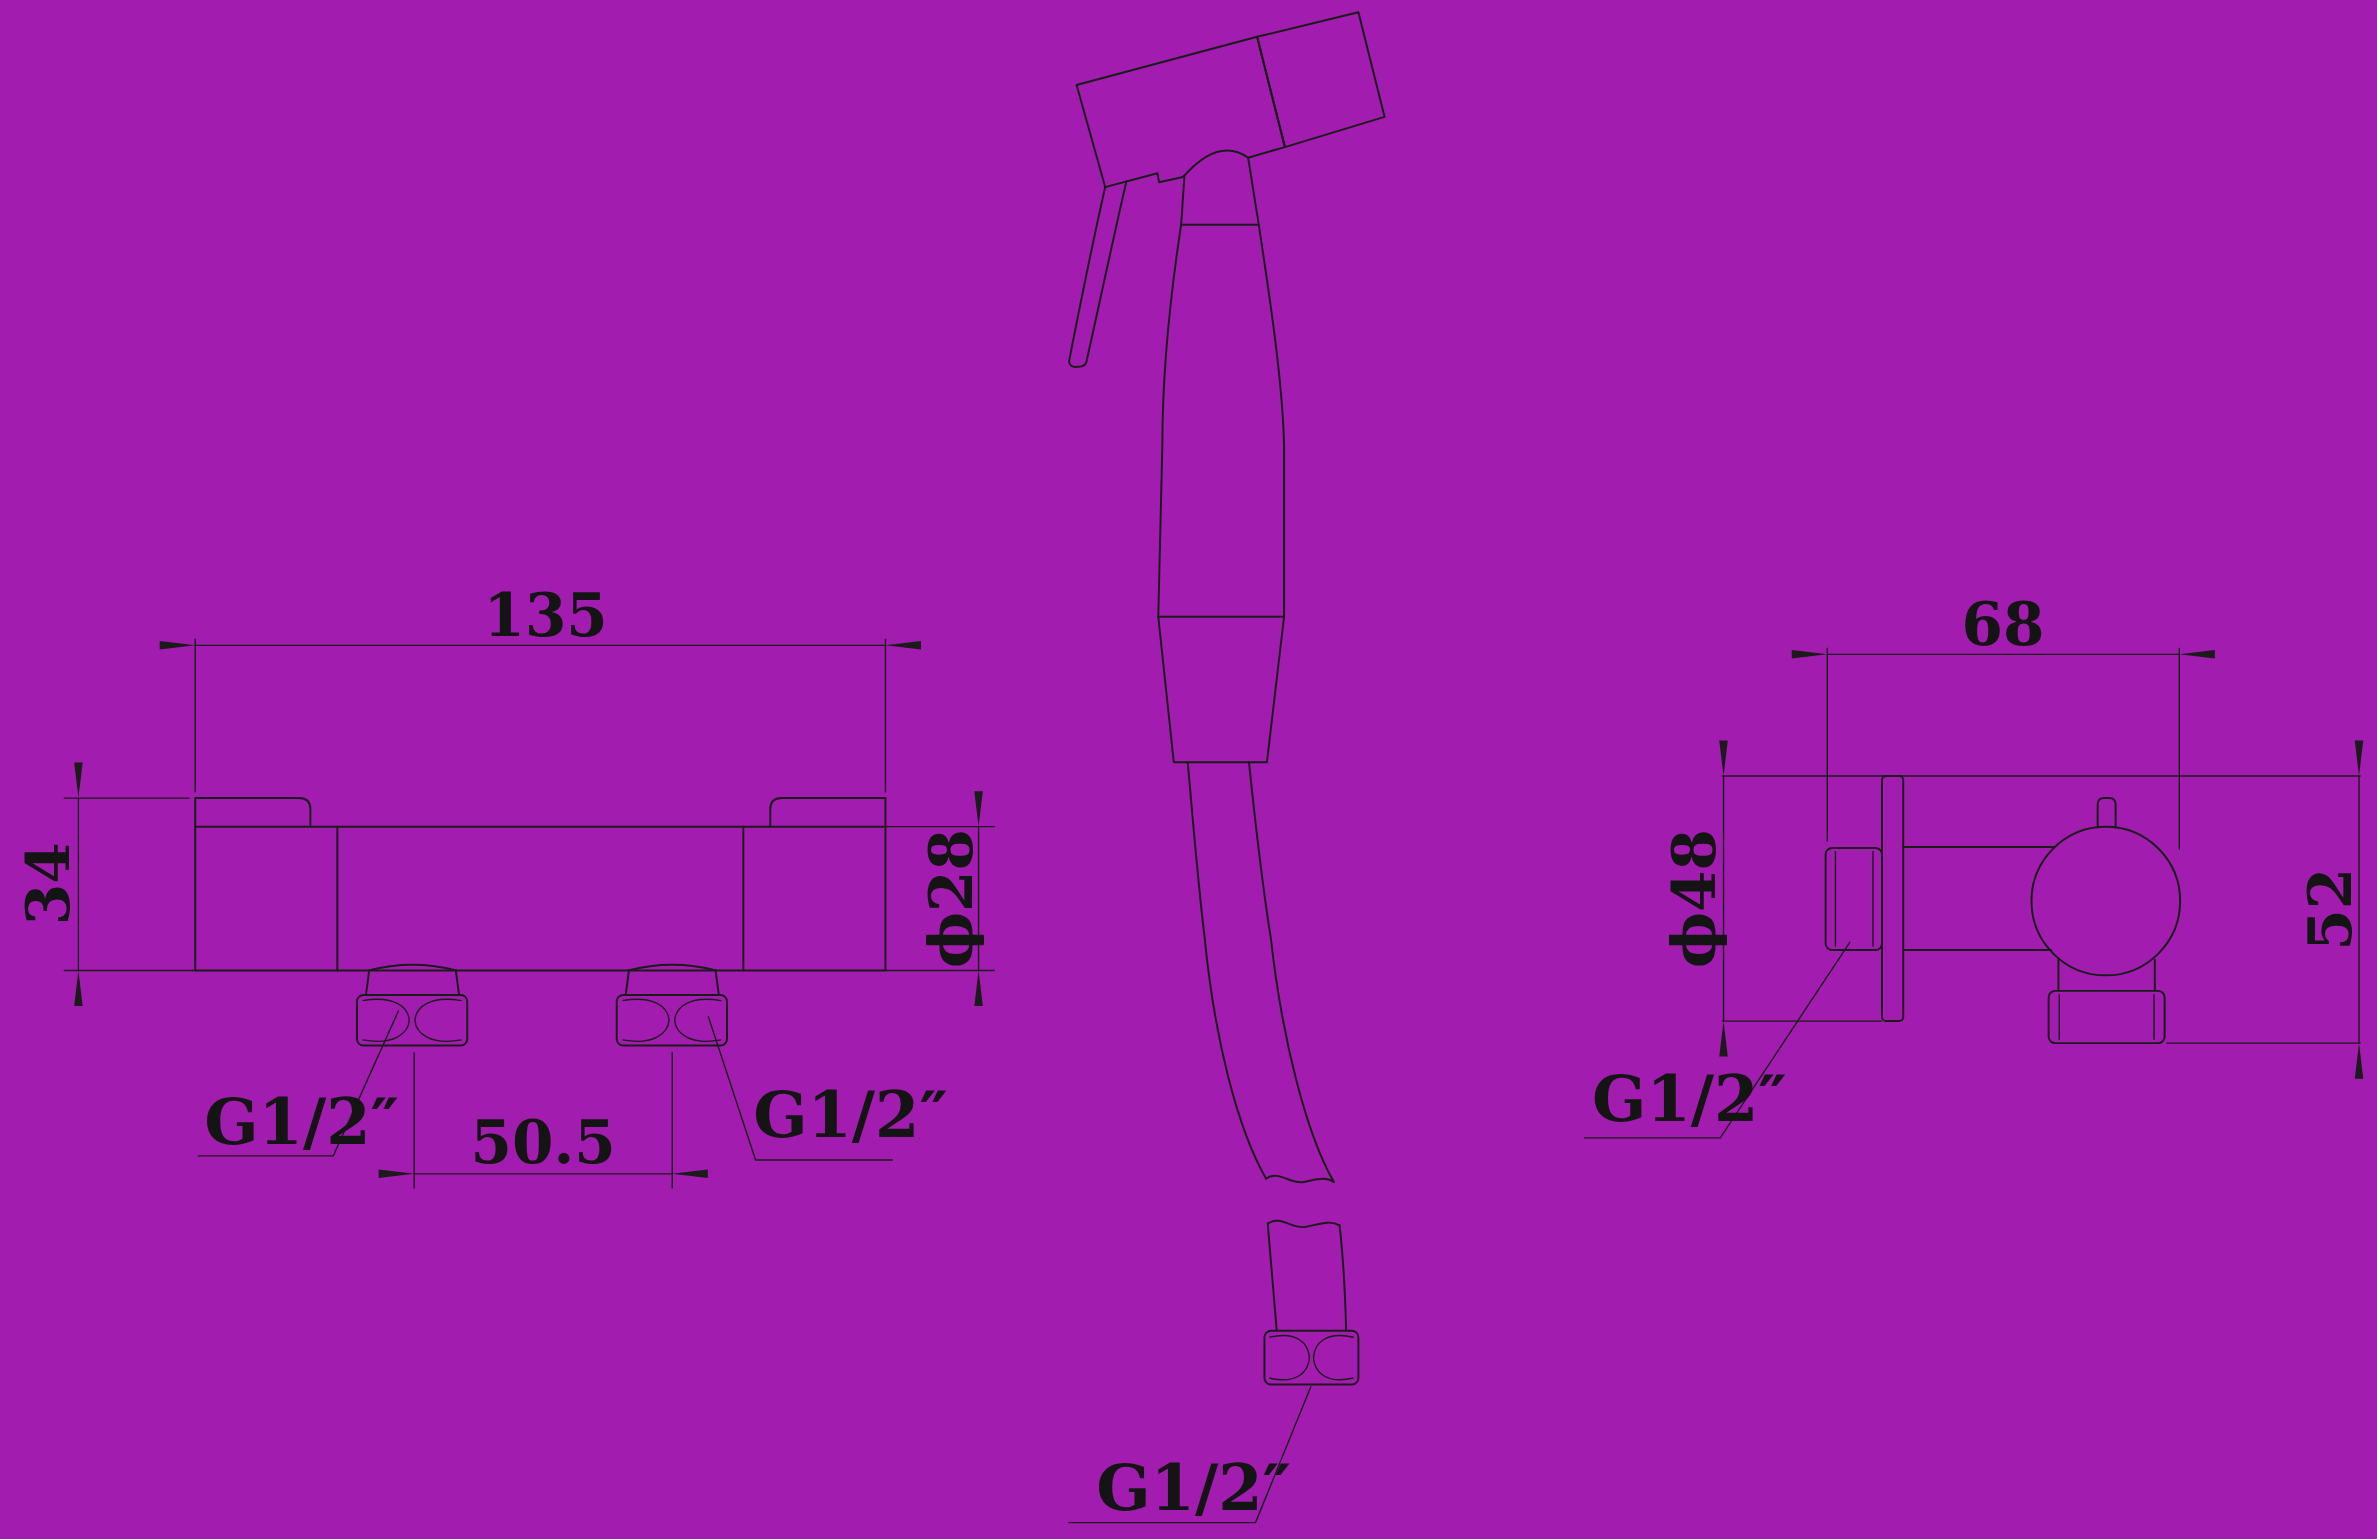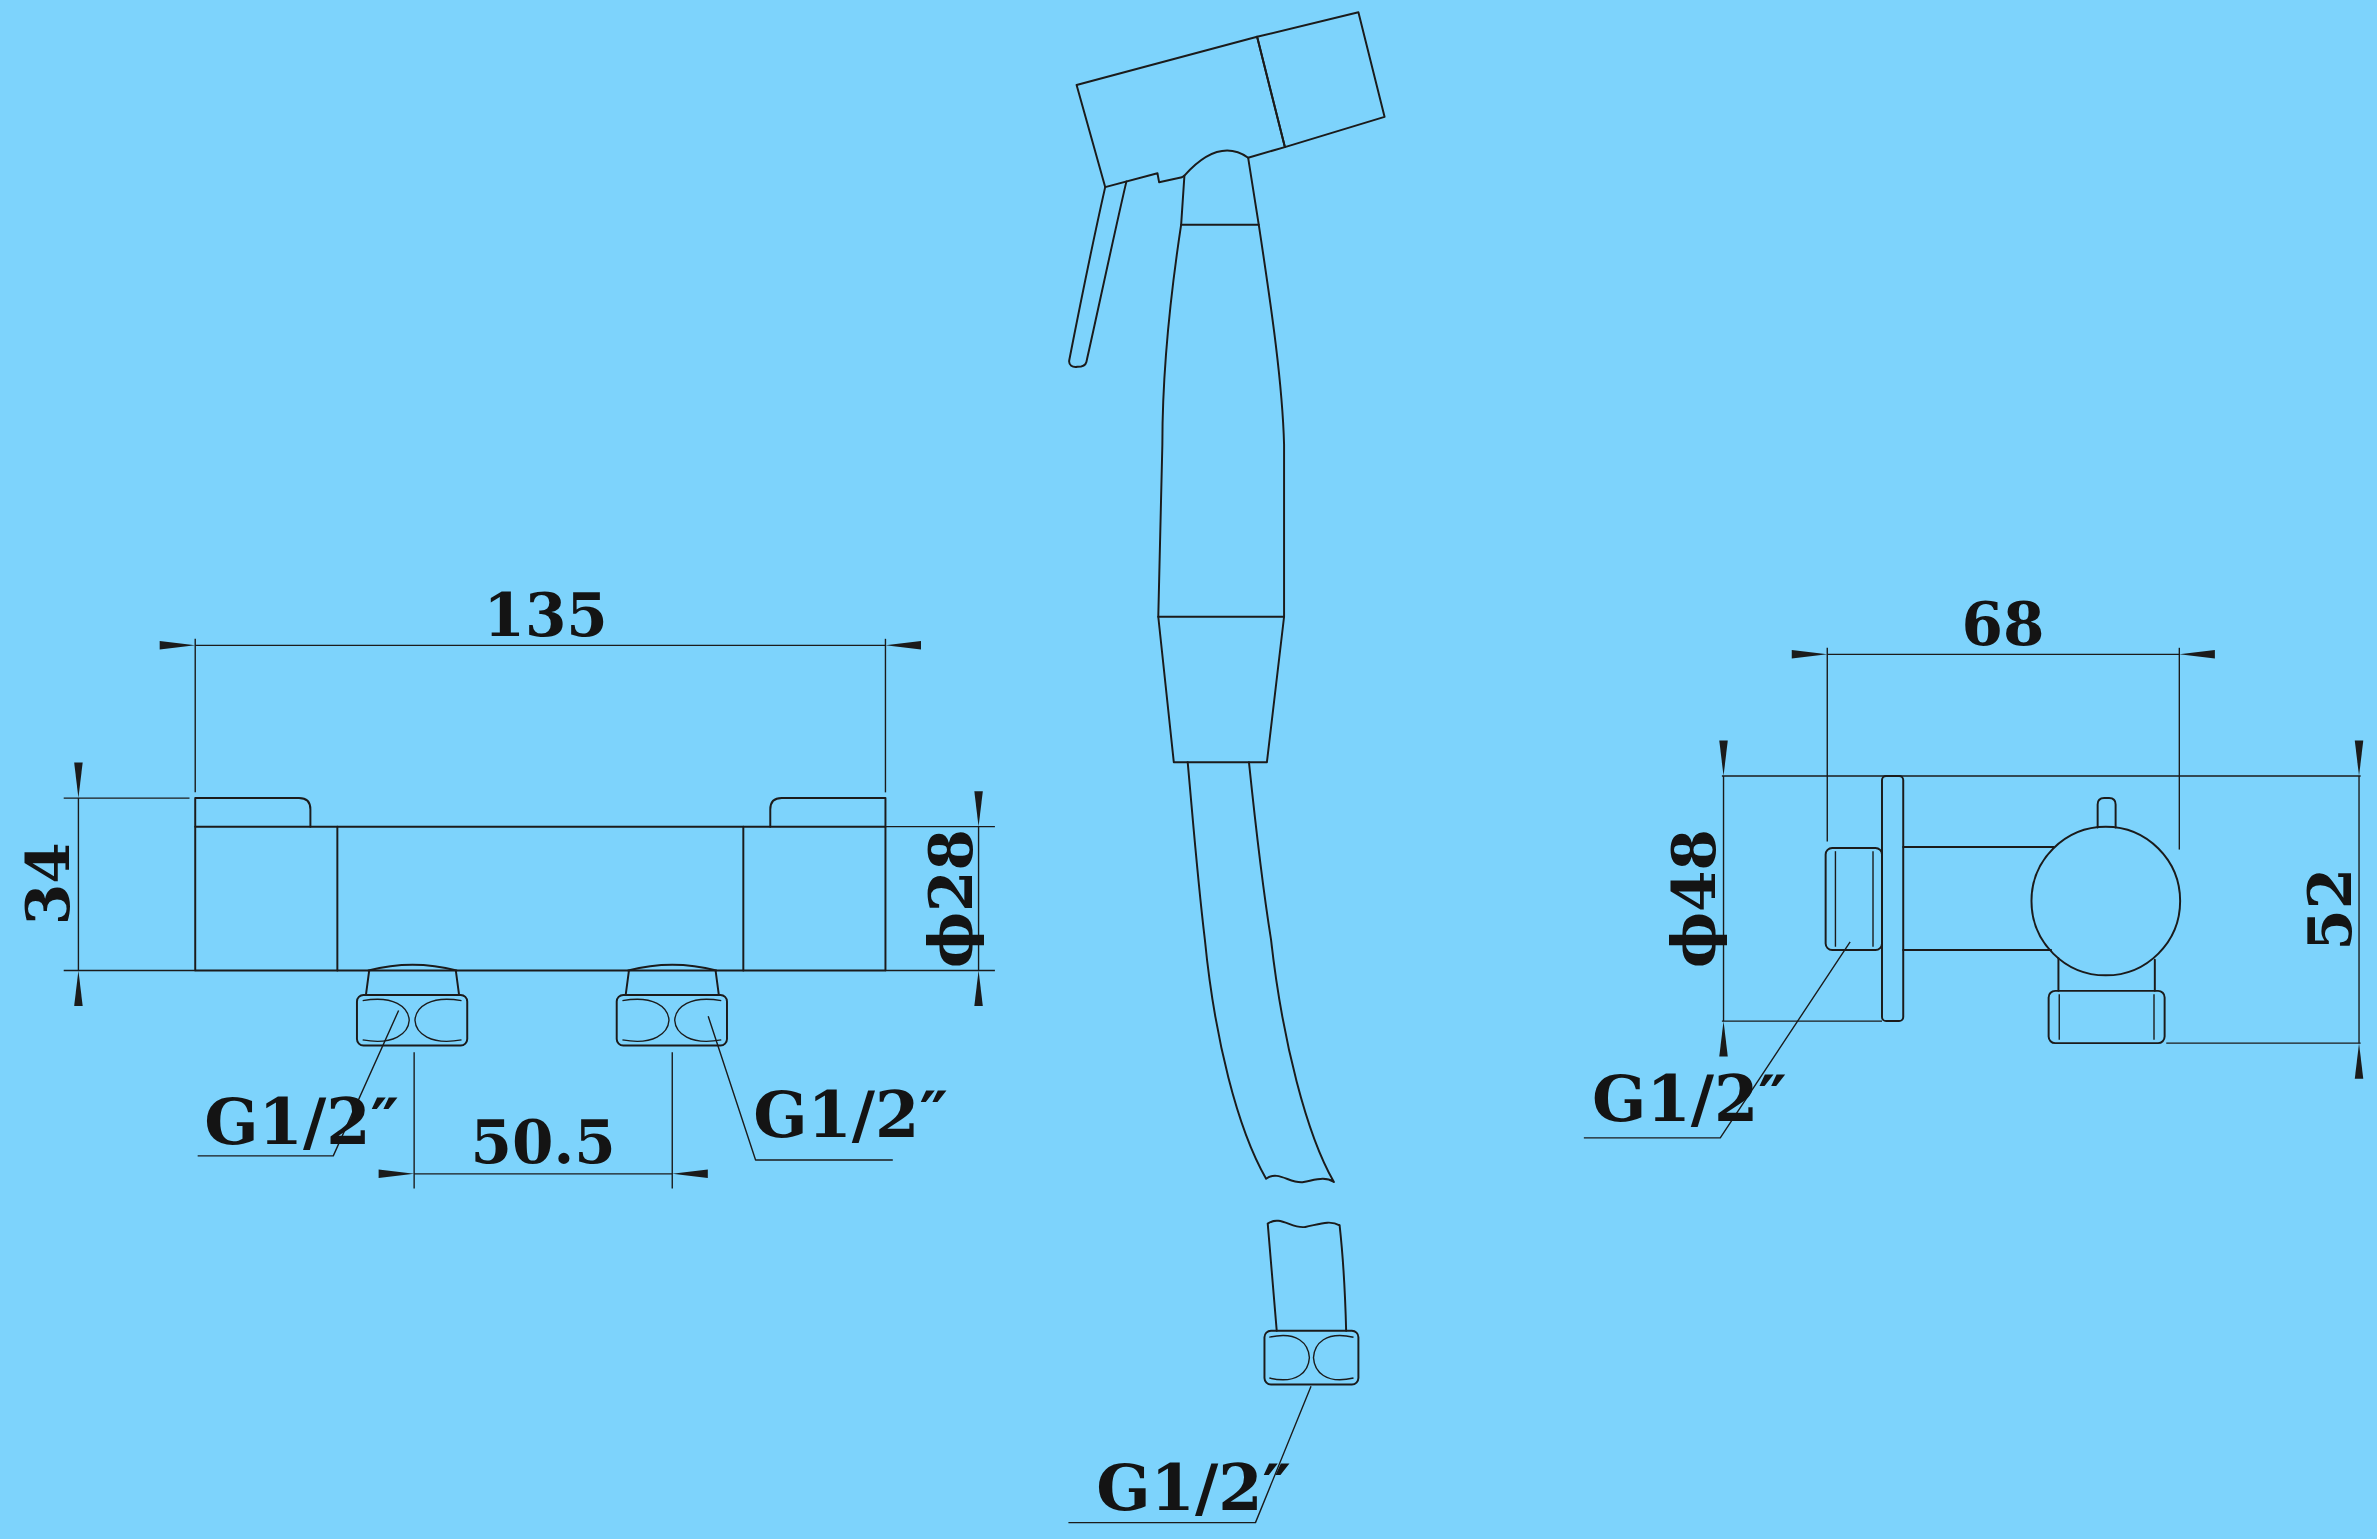--- a/index.html
+++ b/index.html
@@ -1,16 +1,16 @@
 <!DOCTYPE html>
 <html style="font-size:13px"><head>
 <meta charset="utf-8">
 <style>
   html,body{margin:0;padding:0;background:#ffffff;}
-  .stage{width:2377px;height:1539px;position:relative;background:#7dd3fc;overflow:hidden;}
+  .stage{width:2377px;height:1539px;position:relative;background:#a21caf;overflow:hidden;}
   svg{display:block;}
   .outline{fill:none;stroke:#1b1b1b;stroke-width:2.4;stroke-linejoin:round;stroke-linecap:round;}
   .thin{fill:none;stroke:#1b1b1b;stroke-width:1.7;stroke-linejoin:round;stroke-linecap:butt;}
   .lbl{font-family:"DejaVu Serif","Liberation Serif",serif;font-weight:700;font-size:73px;fill:#141414;}
   .lbl-lg{font-family:"DejaVu Serif","Liberation Serif",serif;font-weight:700;font-size:78px;fill:#141414;}
 </style>
 </head>
 <body>
 
 <div class="stage">

